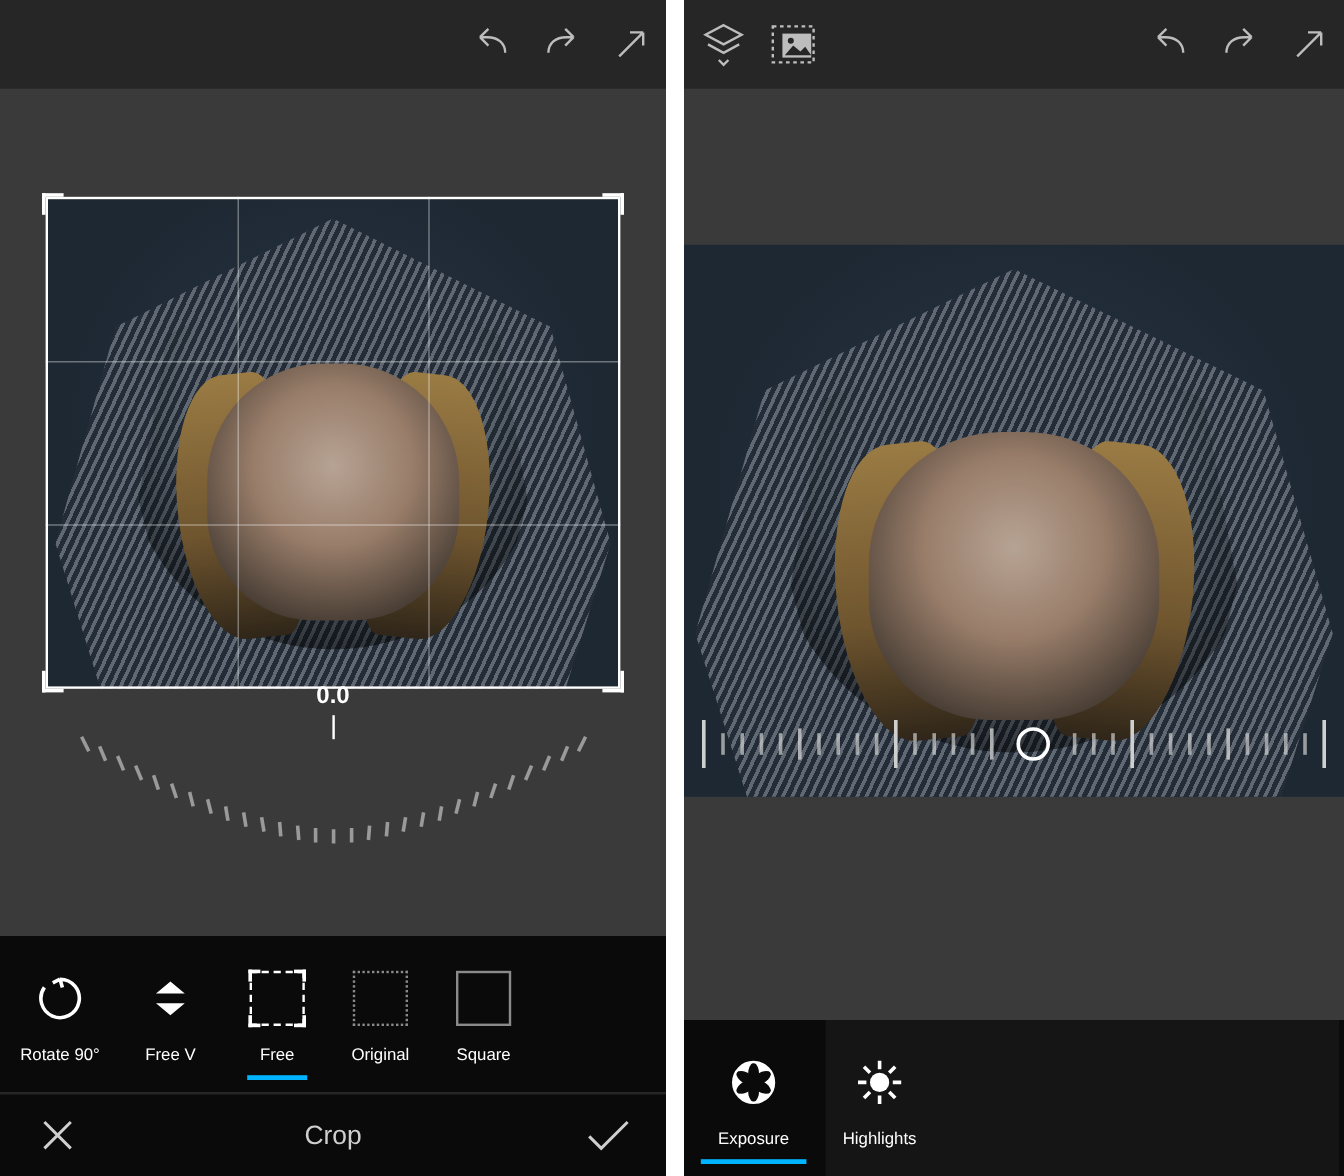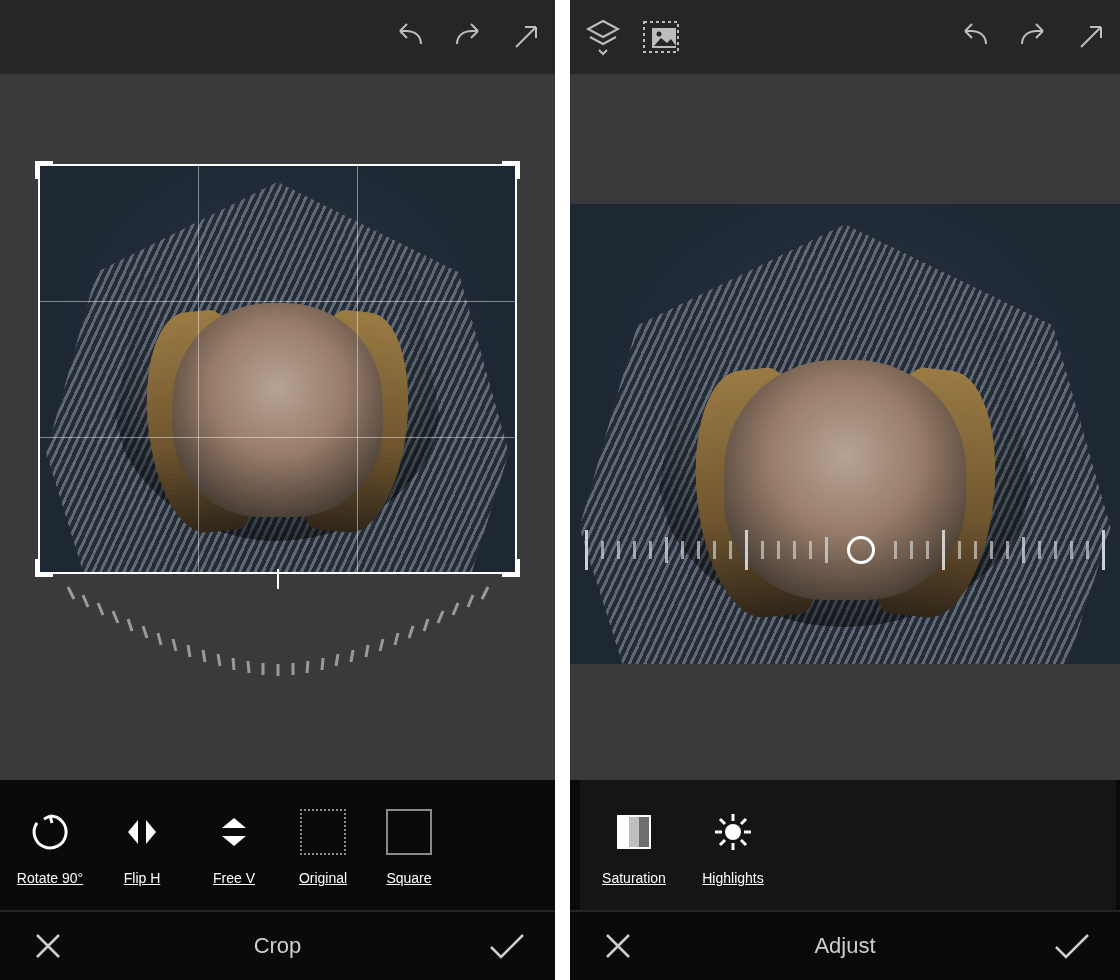--- a/index.html
+++ b/index.html
@@ -251,21 +251,21 @@
   .right .tool { width: 108px; }
   .right .tool.lead { background:#0a0a0a; }
   .right .panel-dark {
     flex:1;
     display:flex;
     align-items:center;
     background:#151515;
     height:100%;
     margin-left:6px;
   }
-  .seg-label { font-size:14px;text-decoration:underline; }
+  .seg-label { font-size:14px; }
   .right .underline { left:10px; right:10px; }
   .right .tool.active .underline { display:block;}
 
   
   .satbox{
     width:34px;height:34px;
     background:linear-gradient(90deg,#fff 0 33%, #bfbfbf 33% 66%, #6e6e6e 66%);
     border:2px solid #fff;
   }
 
@@ -309,20 +309,21 @@
           <span class="v2"></span>
       </div>
       <div class="crop-border"></div>
       <div class="crop-corner tl"></div>
       <div class="crop-corner tr"></div>
       <div class="crop-corner bl"></div>
       <div class="crop-corner br"></div>
     </div>
 
     <div class="dial-wrap">
+      <div class="dial-value">0.0</div>
       <div class="dial-pointer"></div>
       <svg class="dial" width="460" height="120" viewBox="0 0 460 120">
         <g stroke="#9a9a9a" stroke-width="3">
 
           <path d=""></path>
         </g>
         <g stroke="#9a9a9a" stroke-width="3">
           
         </g>
         <g id="tickshost"></g>
@@ -366,34 +367,38 @@
       <div class="glyph">
         <svg width="44" height="44" viewBox="0 0 44 44">
             <path d="M22 6a16 16 0 1 1-13 6.8M22 6l-6 3M22 6l2 7" stroke-width="3"></path>
           </svg>
       </div>
       <div class="seg-label">Rotate 90°</div>
     </div>
     <div class="tool">
       <div class="glyph">
         <svg width="44" height="44" viewBox="0 0 44 44">
-            <path d="M22 4v36M8 22l10-12v24zM36 22 26 10v24z" fill="#fff" stroke="none"></path>
-          </svg>
-      </div>
-      <div class="seg-label">Flip H</div>
-    </div>
-    <div class="tool">
-      <div class="glyph">
-        <svg width="44" height="44" viewBox="0 0 44 44">
             <path d="M4 22h36M22 8 10 18h24zM22 36 10 26h24z" fill="#fff" stroke="none"></path>
           </svg>
       </div>
       <div class="seg-label">Free V</div>
     </div>
 
+    <div class="tool aspect active">
+      <div class="glyph">
+        <div class="rectbox free">
+            <i class="tl"></i>
+            <i class="tr"></i>
+            <i class="bl"></i>
+            <i class="br"></i>
+          </div>
+      </div>
+      <div class="seg-label">Free</div>
+      <div class="underline"></div>
+    </div>
     <div class="tool aspect">
       <div class="glyph">
         <div class="rectbox dotted"></div>
       </div>
       <div class="seg-label">Original</div>
     </div>
     <div class="tool aspect">
       <div class="glyph">
         <div class="rectbox solid"></div>
       </div>
@@ -494,28 +499,40 @@
           <span class="tick-s"></span>
           <span class="tick-s"></span>
           <span class="tick-s"></span>
           <span class="tick-s"></span>
         <span class="tick-l"></span>
       </div>
     </div>
   </div>
 
   <div class="toolstrip">
+    <div class="tool lead active">
+      <div class="glyph">
+        <svg width="42" height="42" viewBox="0 0 42 42">
+          <circle cx="21" cy="21" r="17" fill="#fff" stroke="none"></circle>
+          <g fill="#0a0a0a" stroke="none">
+            <path d="M21 4c6 4 6 14 0 18-6-4-6-14 0-18z" transform="rotate(0 21 21)"></path>
+            <path d="M21 4c6 4 6 14 0 18-6-4-6-14 0-18z" transform="rotate(60 21 21)"></path>
+            <path d="M21 4c6 4 6 14 0 18-6-4-6-14 0-18z" transform="rotate(120 21 21)"></path>
+            <path d="M21 4c6 4 6 14 0 18-6-4-6-14 0-18z" transform="rotate(180 21 21)"></path>
+            <path d="M21 4c6 4 6 14 0 18-6-4-6-14 0-18z" transform="rotate(240 21 21)"></path>
+            <path d="M21 4c6 4 6 14 0 18-6-4-6-14 0-18z" transform="rotate(300 21 21)"></path>
+          </g>
+          <circle cx="21" cy="21" r="17" fill="none" stroke="#fff" stroke-width="2"></circle>
+        </svg>
+      </div>
+      <div class="seg-label">Exposure</div>
+      <div class="underline"></div>
+    </div>
 
     <div class="panel-dark">
-      <div class="tool">
-        <div class="glyph">
-          <div class="satbox"></div>
-        </div>
-        <div class="seg-label">Saturation</div>
-      </div>
       <div class="tool" style="width:90px">
         <div class="glyph">
           <svg width="40" height="40" viewBox="0 0 40 40">
             <g stroke="#fff" stroke-width="3">
               <circle cx="20" cy="20" r="8" fill="#fff" stroke="none"></circle>
               <line x1="20" y1="2" x2="20" y2="9"></line>
               <line x1="20" y1="31" x2="20" y2="38"></line>
               <line x1="2" y1="20" x2="9" y2="20"></line>
               <line x1="31" y1="20" x2="38" y2="20"></line>
               <line x1="7" y1="7" x2="12" y2="12"></line>
@@ -523,27 +540,14 @@
               <line x1="28" y1="12" x2="33" y2="7"></line>
               <line x1="7" y1="33" x2="12" y2="28"></line>
             </g>
           </svg>
         </div>
         <div class="seg-label">Highlights</div>
       </div>
     </div>
   </div>
 
-  <div class="footer">
-    <div class="ibtn">
-      <svg width="34" height="34" viewBox="0 0 34 34">
-          <path d="M6 6l22 22M28 6 6 28"></path>
-        </svg>
-    </div>
-    <div class="mode-label">Adjust</div>
-    <div class="ibtn">
-      <svg width="40" height="34" viewBox="0 0 40 34">
-          <path d="M4 18l10 10L36 6"></path>
-        </svg>
-    </div>
-  </div>
 
 </div>
 
 </body></html>

